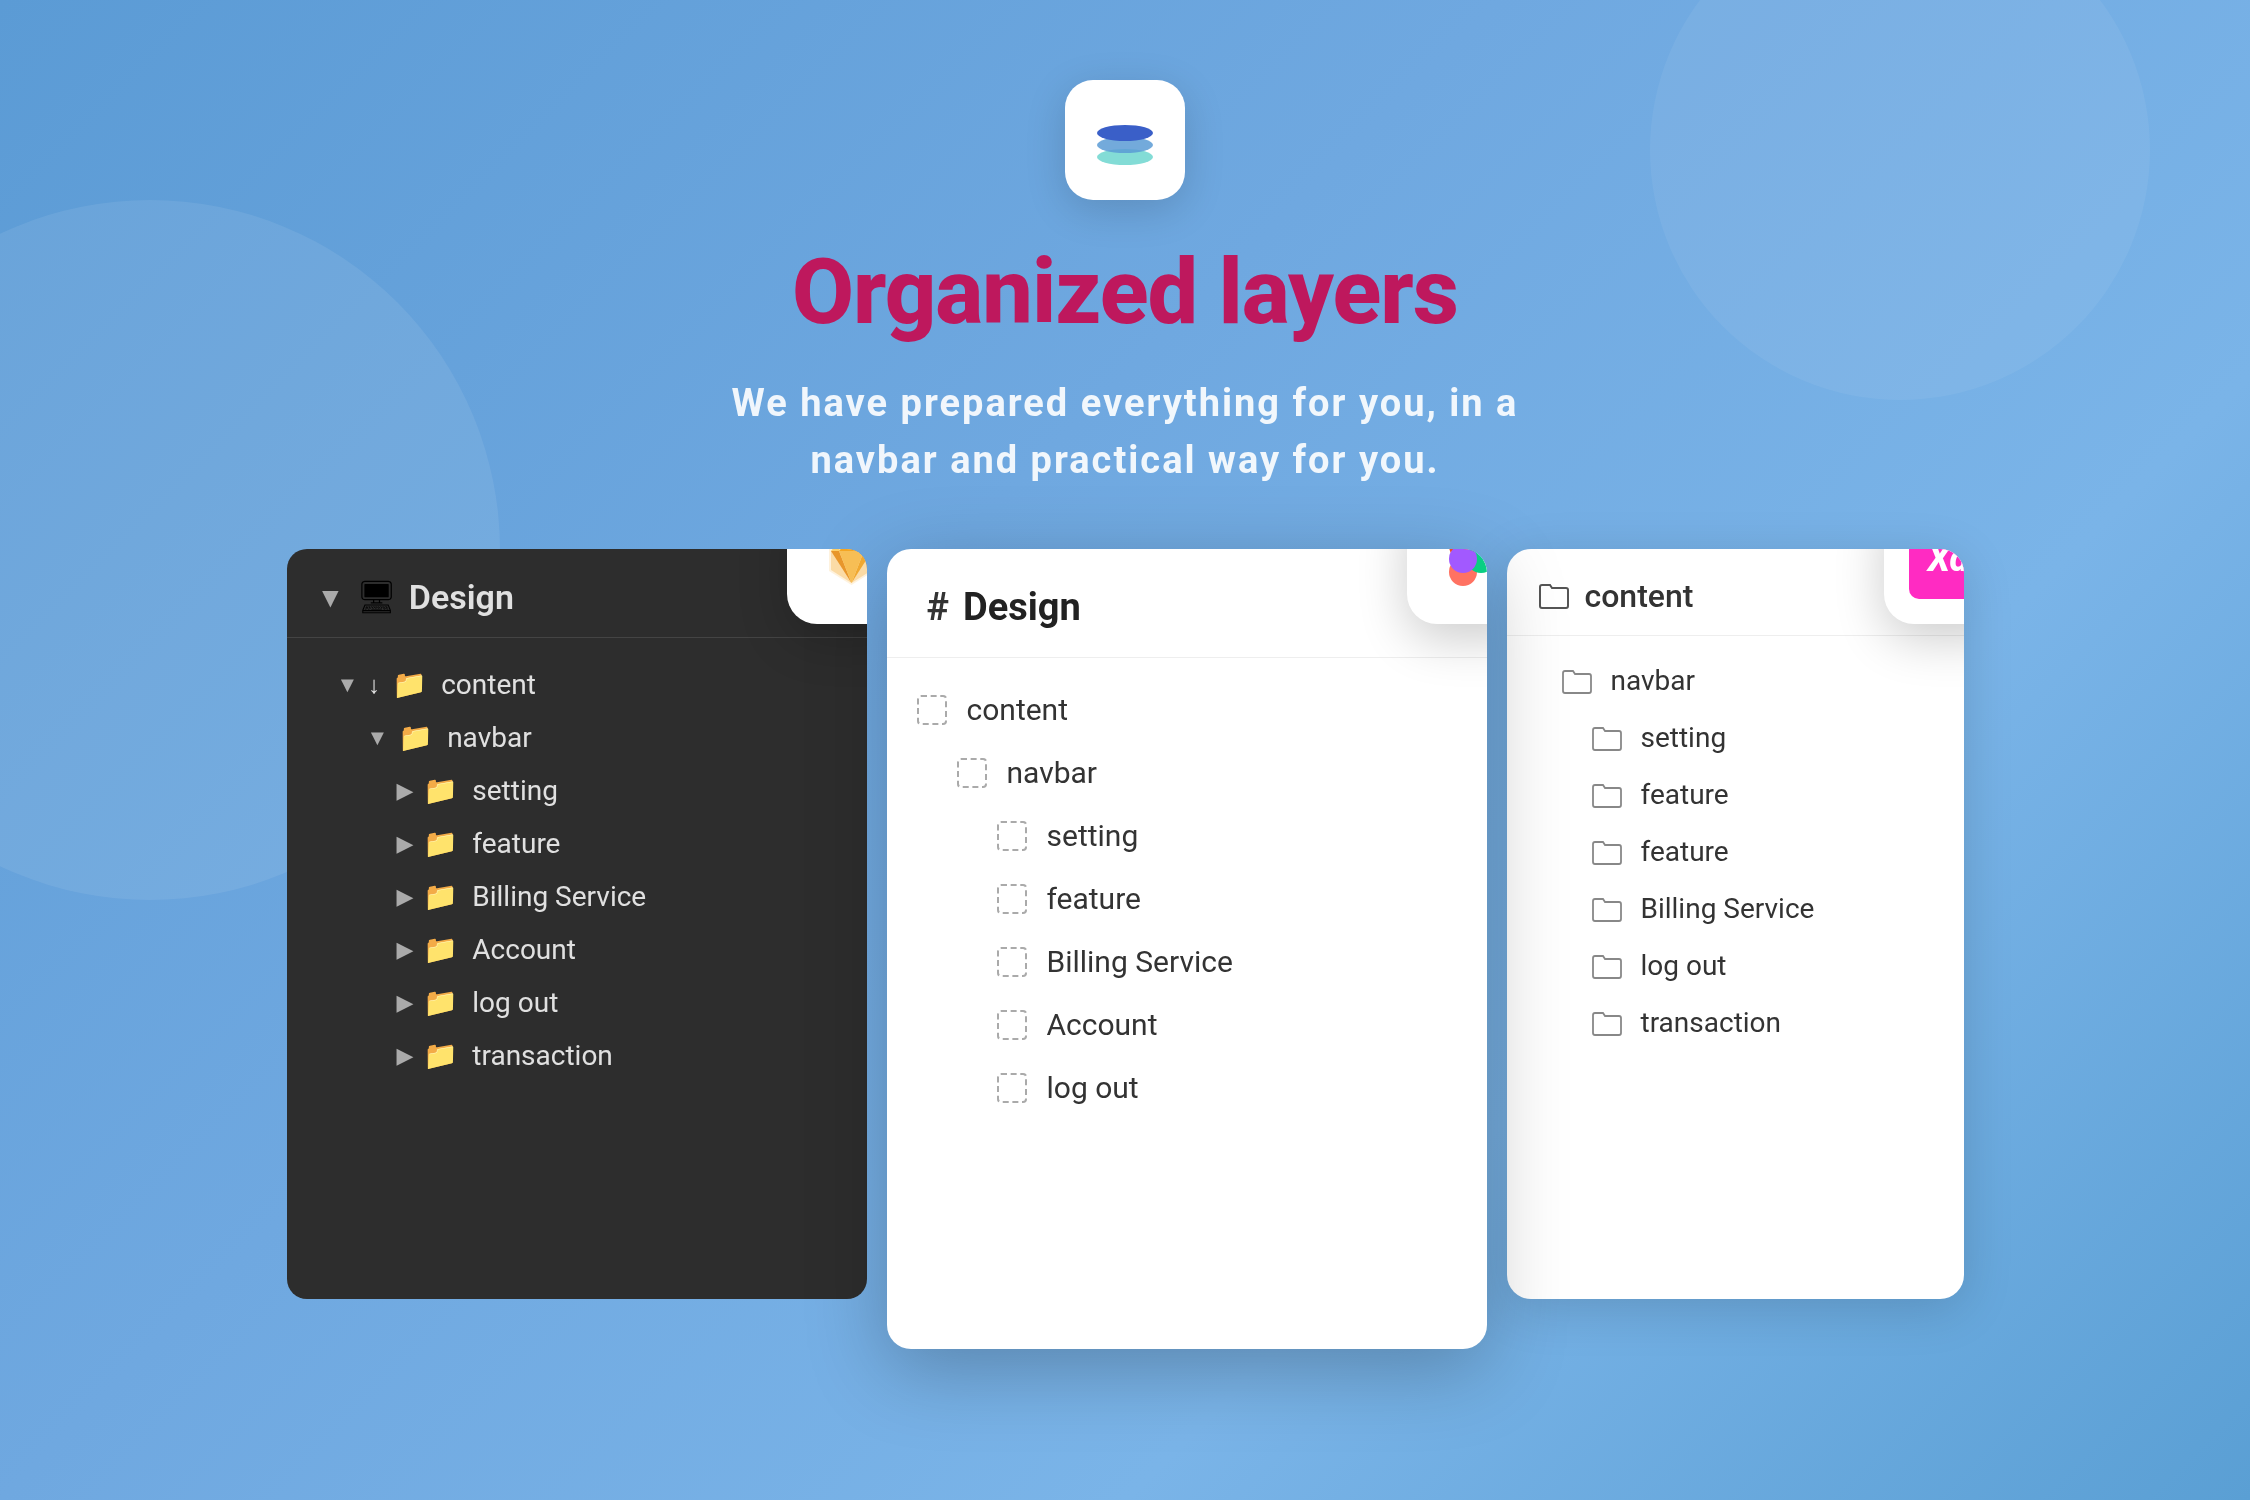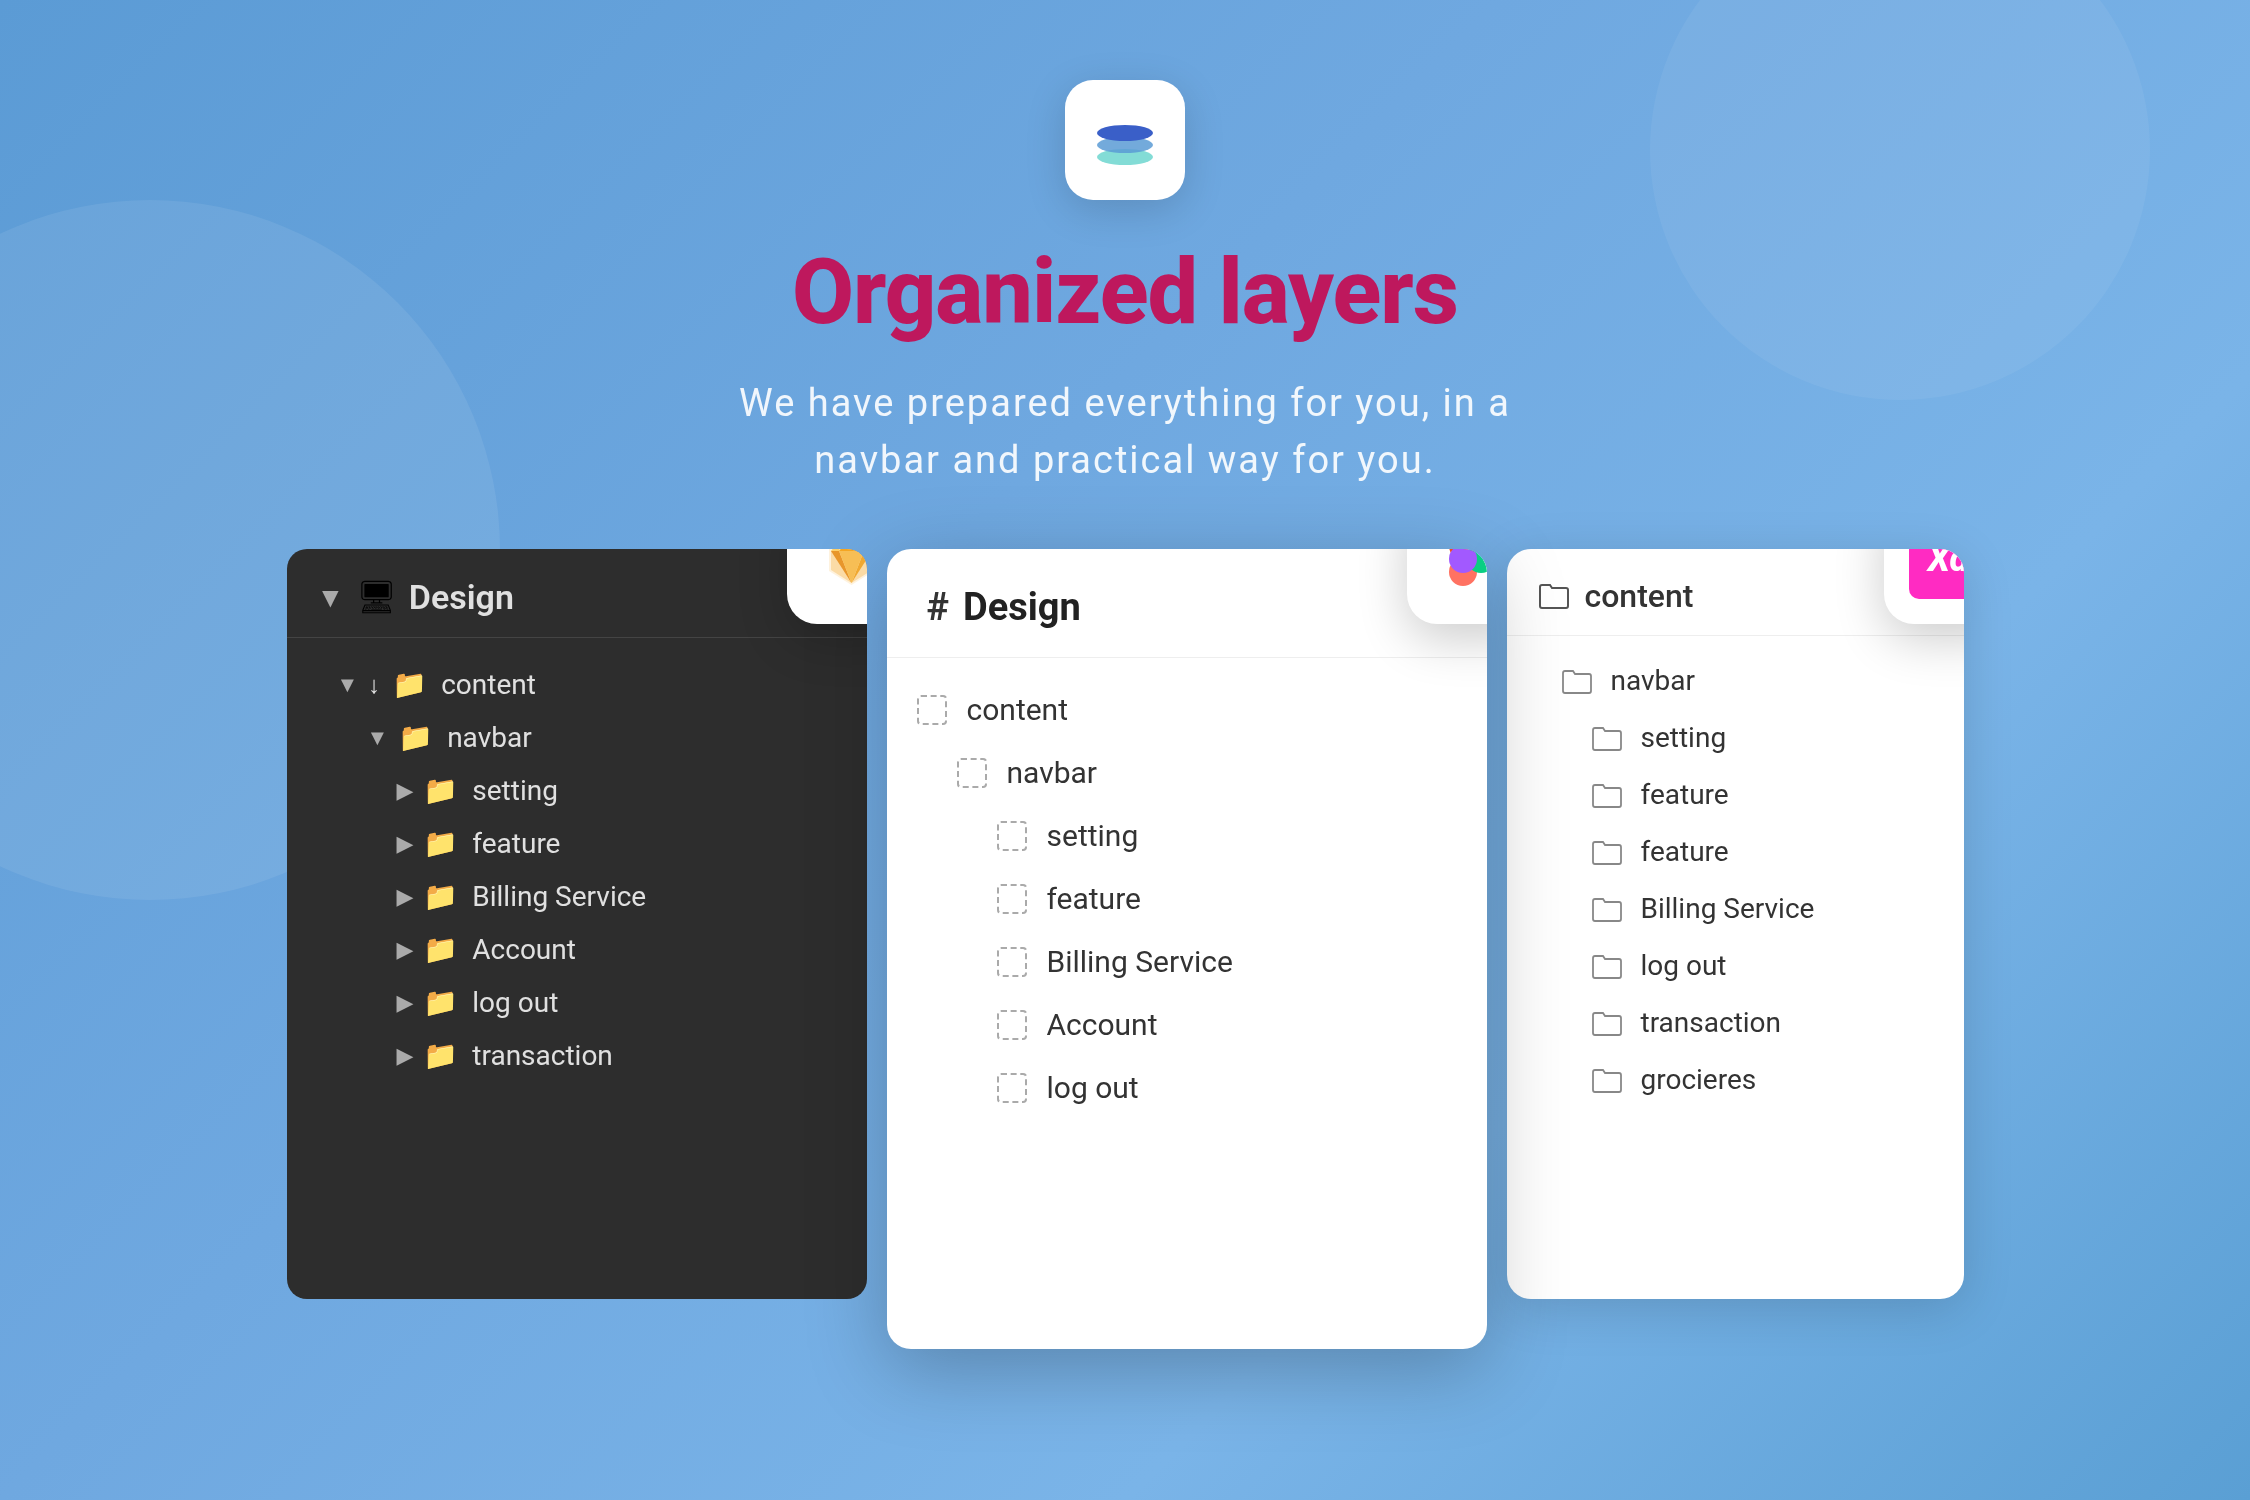--- a/index.html
+++ b/index.html
@@ -66,21 +66,21 @@
       color: #be185d;
       letter-spacing: -1px;
       margin-bottom: 30px;
     }
 
     .sub-title {
       font-size: 38px;
       color: rgba(255,255,255,0.9);
       text-align: center;
       line-height: 1.5;
-      font-weight: 400;
+      font-weight: 700;
       letter-spacing: 2px;
     }
 
     
     .cards-section {
       display: flex;
       justify-content: center;
       align-items: flex-start;
       gap: 0;
       margin-top: 60px;
@@ -535,23 +535,16 @@
       </div>
 
       <div class="xd-item">
         <span style="width:60px;"></span>
         <svg class="folder-outline" viewBox="0 0 32 28">
           <path d="M2 6 Q2 4 4 4 L12 4 L14 7 L28 7 Q30 7 30 9 L30 24 Q30 26 28 26 L4 26 Q2 26 2 24 Z" fill="none" stroke="#888" stroke-width="1.8"></path>
         </svg>
         <span>transaction</span>
       </div>
 
-      <div class="xd-item">
-        <span style="width:60px;"></span>
-        <svg class="folder-outline" viewBox="0 0 32 28">
-          <path d="M2 6 Q2 4 4 4 L12 4 L14 7 L28 7 Q30 7 30 9 L30 24 Q30 26 28 26 L4 26 Q2 26 2 24 Z" fill="none" stroke="#888" stroke-width="1.8"></path>
-        </svg>
-        <span>grocieres</span>
-      </div>
     </div>
   </div>
 
 </div>
 
 </body></html>

